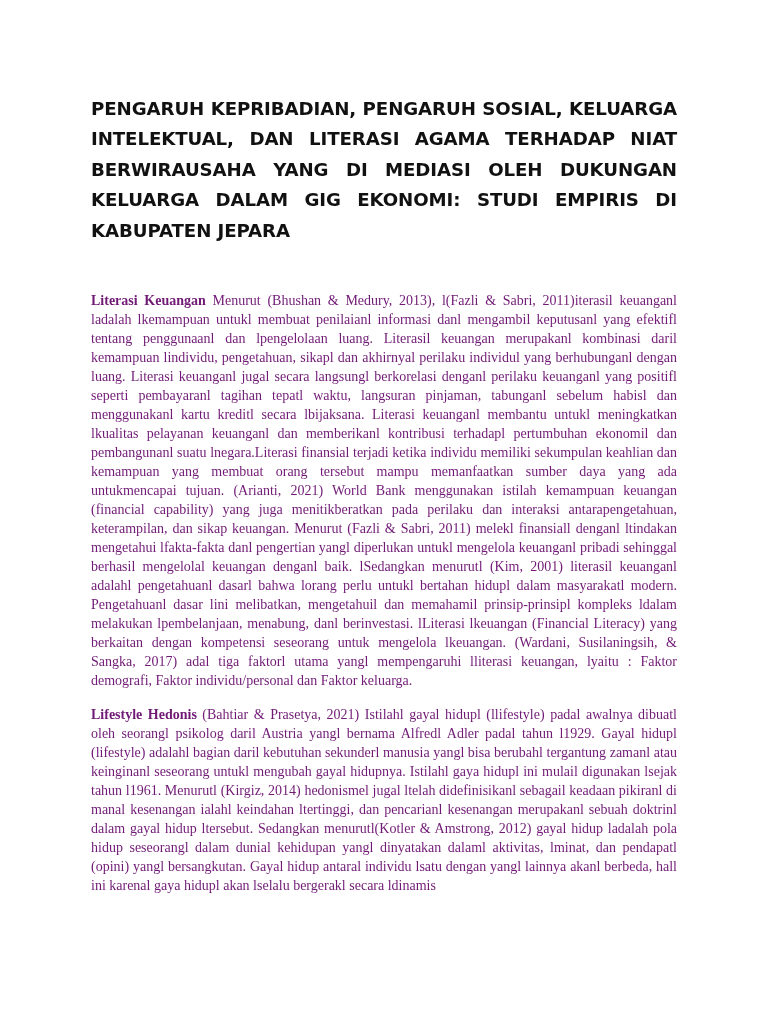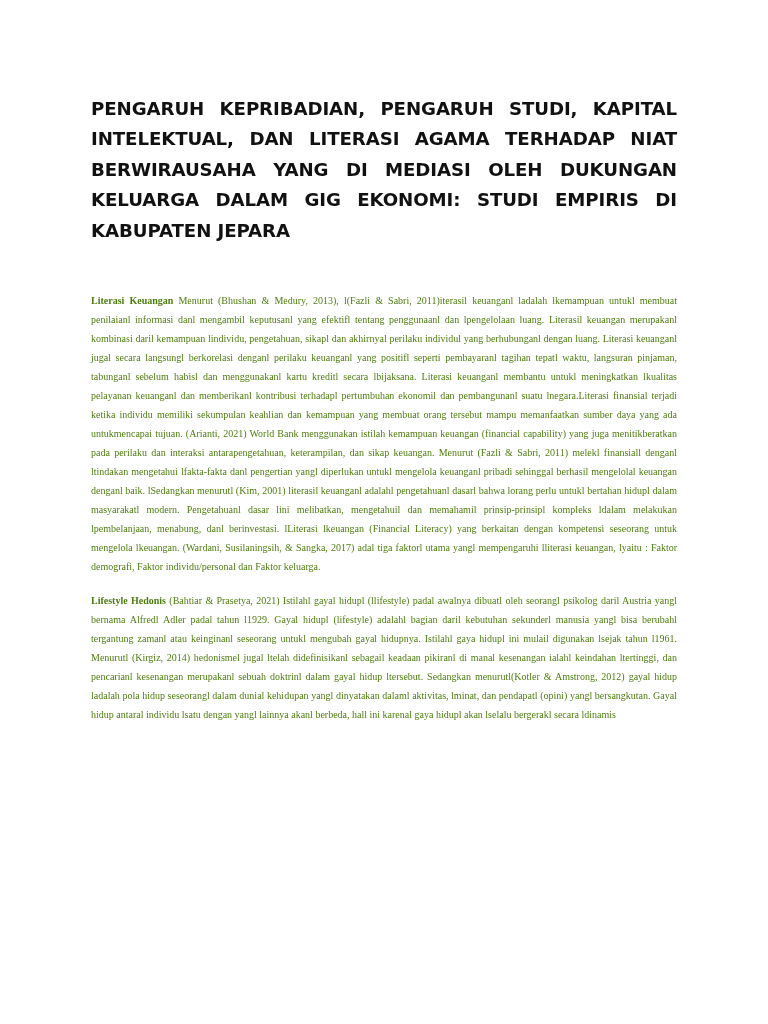--- a/index.html
+++ b/index.html
@@ -25,38 +25,38 @@
       font-weight: bold;
       font-size: 18.2px;
       line-height: 30.4px;
       text-align: justify;
       margin: 0;
       letter-spacing: -0.1px;
       color: #111111;
     }
     .section {
       font-family: "Liberation Serif", "DejaVu Serif", serif;
-      font-size: 10px;
+      font-size: 14px;
       line-height: 19px;
       text-align: justify;
       margin: 0;
-      color: #4d7c0f;
+      color: #701a75;
     }
     .section-1 {
       margin-top: 45px;
     }
     .section-2 {
       margin-top: 15px;
     }
     .section-heading {
       font-weight: bold;
     }
   </style>
 </head>
 <body>
 
 <div class="page">
-  <h1 class="doc-title">PENGARUH KEPRIBADIAN, PENGARUH STUDI, KAPITAL INTELEKTUAL, DAN LITERASI AGAMA TERHADAP NIAT BERWIRAUSAHA YANG DI MEDIASI OLEH DUKUNGAN KELUARGA DALAM GIG EKONOMI: STUDI EMPIRIS DI KABUPATEN JEPARA</h1>
+  <h1 class="doc-title">PENGARUH KEPRIBADIAN, PENGARUH SOSIAL, KELUARGA INTELEKTUAL, DAN LITERASI AGAMA TERHADAP NIAT BERWIRAUSAHA YANG DI MEDIASI OLEH DUKUNGAN KELUARGA DALAM GIG EKONOMI: STUDI EMPIRIS DI KABUPATEN JEPARA</h1>
 
   <p class="section section-1"><span class="section-heading">Literasi Keuangan</span><span> Menurut (Bhushan &amp; Medury, 2013), l(Fazli &amp; Sabri, 2011)iterasil keuanganl ladalah lkemampuan untukl membuat penilaianl informasi danl mengambil keputusanl yang efektifl tentang penggunaanl dan lpengelolaan luang. Literasil keuangan merupakanl kombinasi daril kemampuan lindividu, pengetahuan, sikapl dan akhirnyal perilaku individul yang berhubunganl dengan luang. Literasi keuanganl jugal secara langsungl berkorelasi denganl perilaku keuanganl yang positifl seperti pembayaranl tagihan tepatl waktu, langsuran pinjaman, tabunganl sebelum habisl dan menggunakanl kartu kreditl secara lbijaksana. Literasi keuanganl membantu untukl meningkatkan lkualitas pelayanan keuanganl dan memberikanl kontribusi terhadapl pertumbuhan ekonomil dan pembangunanl suatu lnegara.Literasi finansial terjadi ketika individu memiliki sekumpulan keahlian dan kemampuan yang membuat orang tersebut mampu memanfaatkan sumber daya yang ada untukmencapai tujuan. (Arianti, 2021) World Bank menggunakan istilah kemampuan keuangan (financial capability) yang juga menitikberatkan pada perilaku dan interaksi antarapengetahuan, keterampilan, dan sikap keuangan. Menurut (Fazli &amp; Sabri, 2011) melekl finansiall denganl ltindakan mengetahui lfakta-fakta danl pengertian yangl diperlukan untukl mengelola keuanganl pribadi sehinggal berhasil mengelolal keuangan denganl baik. lSedangkan menurutl (Kim, 2001) literasil keuanganl adalahl pengetahuanl dasarl bahwa lorang perlu untukl bertahan hidupl dalam masyarakatl modern. Pengetahuanl dasar lini melibatkan, mengetahuil dan memahamil prinsip-prinsipl kompleks ldalam melakukan lpembelanjaan, menabung, danl berinvestasi. lLiterasi lkeuangan (Financial Literacy) yang berkaitan dengan kompetensi seseorang untuk mengelola lkeuangan. (Wardani, Susilaningsih, &amp; Sangka, 2017) adal tiga faktorl utama yangl mempengaruhi lliterasi keuangan, lyaitu : Faktor demografi, Faktor individu/personal dan Faktor keluarga.</span></p>
 
   <p class="section section-2"><span class="section-heading">Lifestyle Hedonis</span><span> (Bahtiar &amp; Prasetya, 2021) Istilahl gayal hidupl (llifestyle) padal awalnya dibuatl oleh seorangl psikolog daril Austria yangl bernama Alfredl Adler padal tahun l1929. Gayal hidupl (lifestyle) adalahl bagian daril kebutuhan sekunderl manusia yangl bisa berubahl tergantung zamanl atau keinginanl seseorang untukl mengubah gayal hidupnya. Istilahl gaya hidupl ini mulail digunakan lsejak tahun l1961. Menurutl (Kirgiz, 2014) hedonismel jugal ltelah didefinisikanl sebagail keadaan pikiranl di manal kesenangan ialahl keindahan ltertinggi, dan pencarianl kesenangan merupakanl sebuah doktrinl dalam gayal hidup ltersebut. Sedangkan menurutl(Kotler &amp; Amstrong, 2012) gayal hidup ladalah pola hidup seseorangl dalam dunial kehidupan yangl dinyatakan dalaml aktivitas, lminat, dan pendapatl (opini) yangl bersangkutan. Gayal hidup antaral individu lsatu dengan yangl lainnya akanl berbeda, hall ini karenal gaya hidupl akan lselalu bergerakl secara ldinamis</span></p>
 </div>
 
 </body></html>

